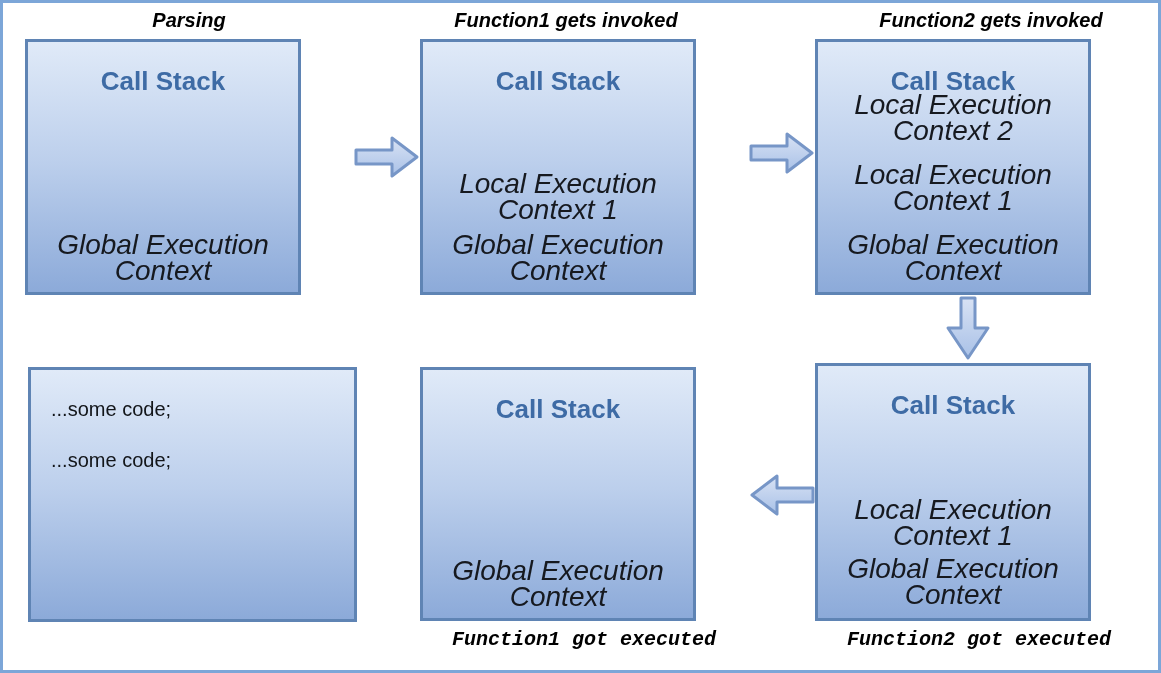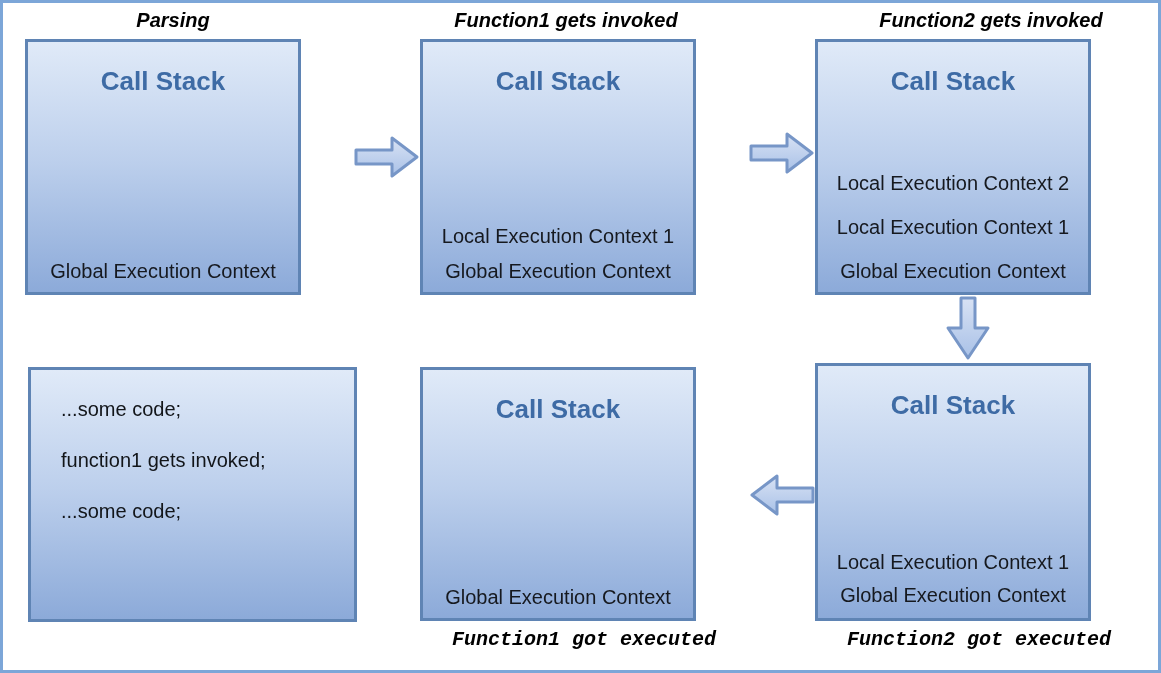--- a/index.html
+++ b/index.html
@@ -16,21 +16,21 @@
   .panel-title {
     position: absolute;
     top: 6px;
     width: 328px;
     text-align: center;
     font-size: 20px;
     font-weight: bold;
     font-style: italic;
     color: #000000;
   }
-  .t1 { left: 6px; }
+  .t1 { left: 22px; }
   .t2 { left: 399px; }
   .t3 { left: 824px; }
   .stack-box {
     position: absolute;
     box-sizing: border-box;
     width: 276px;
     border: 3px solid #5f84b4;
     background: linear-gradient(180deg, #e0eaf8 0%, #bccfec 48%, #8caad9 100%);
   }
   .b1 { left: 22px;  top: 36px;  height: 256px; }
@@ -49,36 +49,37 @@
     position: absolute;
     left: 0; right: 0; bottom: 8px;
     display: flex;
     flex-direction: column;
     align-items: center;
   }
   .g-1 { gap: 9px; }
   .g-2 { gap: 18px; }
   .g-3 { gap: 7px; bottom: 10px; }
   .context {
-    font-size: 20px;
+    font-style: italic;
+    font-size: 28px;
     line-height: 26px;
     color: #16191f;
     text-align: center;
   }
   .code-box {
     position: absolute;
     left: 25px; top: 364px;
     width: 329px; height: 255px;
     box-sizing: border-box;
     border: 3px solid #5f84b4;
     background: linear-gradient(180deg, #e0eaf8 0%, #bccfec 48%, #8caad9 100%);
     padding: 26px 8px 0 12px;
   }
   .code-line {
-    margin: 0 0 25px 18px;
+    margin: 0 0 25px 8px;
     font-size: 20px;
     line-height: 26px;
     color: #121519;
   }
   .caption {
     position: absolute;
     top: 625px;
     width: 328px;
     text-align: center;
     font-size: 20px;
@@ -163,21 +164,20 @@
         <linearGradient id="ga4" x1="0" y1="0" x2="0" y2="1">
       <stop offset="0" stop-color="#d8e2f4"></stop>
           <stop offset="1" stop-color="#a9c1e7"></stop>
     </linearGradient>
       </defs>
     <path d="M64 16 H28 V4 L3 23 L28 42 V30 H64 Z" fill="url(#ga4)" stroke="#7796c7" stroke-width="3" stroke-linejoin="round"></path>
   </svg>
 
   <div class="code-box">
     <p class="code-line">...some code;</p>
-    <p class="code-line">function1 gets invoked;</p>
     <p class="code-line">...some code;</p>
   </div>
 
   <div class="stack-box b4">
     <div class="heading">Call Stack</div>
     <div class="contexts">
       <div class="context">Global Execution Context</div>
     </div>
   </div>
 

